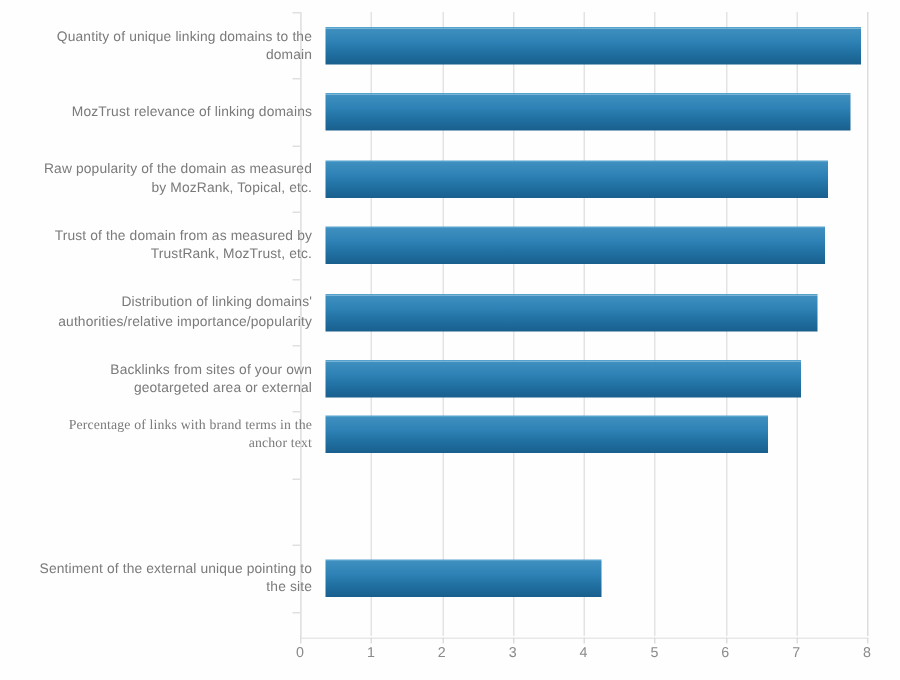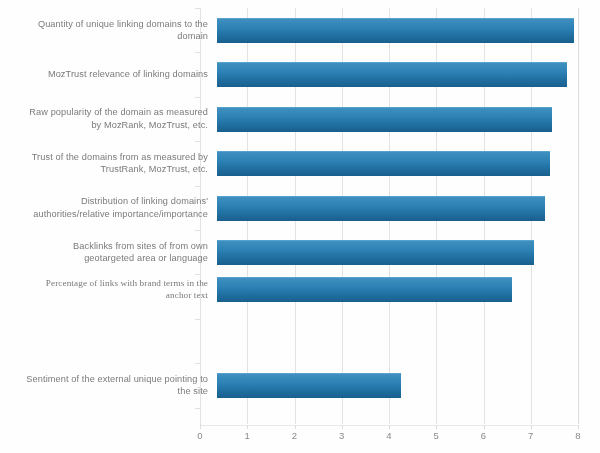--- a/index.html
+++ b/index.html
@@ -157,39 +157,39 @@
           <div class="bar" title="7.55" style="width: 356.738px;"></div>
         </div>
       </div>
       <div class="row" style="top: 44.4px;">
         <div class="cat-label">MozTrust relevance of linking domains</div>
         <div class="bar-wrap">
           <div class="bar" title="7.4" style="width: 349.65px;"></div>
         </div>
       </div>
       <div class="row" style="top: 88.8px;">
-        <div class="cat-label">Raw popularity of the domain as measured by MozRank, MozTrust, etc.</div>
+        <div class="cat-label">Raw popularity of the domain as measured by MozRank, Topical, etc.</div>
         <div class="bar-wrap">
           <div class="bar" title="7.1" style="width: 335.475px;"></div>
         </div>
       </div>
       <div class="row" style="top: 133.2px;">
-        <div class="cat-label">Trust of the domains from as measured by TrustRank, MozTrust, etc.</div>
+        <div class="cat-label">Trust of the domain from as measured by TrustRank, MozTrust, etc.</div>
         <div class="bar-wrap">
           <div class="bar" title="7.05" style="width: 333.113px;"></div>
         </div>
       </div>
       <div class="row" style="top: 177.6px;">
-        <div class="cat-label">Distribution of linking domains' authorities/relative importance/importance</div>
+        <div class="cat-label">Distribution of linking domains' authorities/relative importance/popularity</div>
         <div class="bar-wrap">
           <div class="bar" title="6.95" style="width: 328.387px;"></div>
         </div>
       </div>
       <div class="row" style="top: 222px;">
-        <div class="cat-label">Backlinks from sites of from own geotargeted area or language</div>
+        <div class="cat-label">Backlinks from sites of your own geotargeted area or external</div>
         <div class="bar-wrap">
           <div class="bar" title="6.7" style="width: 316.575px;"></div>
         </div>
       </div>
       <div class="row" style="top: 259px; font-family: Liberation Serif, serif;">
         <div class="cat-label">Percentage of links with brand terms in the anchor text</div>
         <div class="bar-wrap">
           <div class="bar" title="6.25" style="width: 295.312px;"></div>
         </div>
       </div>

